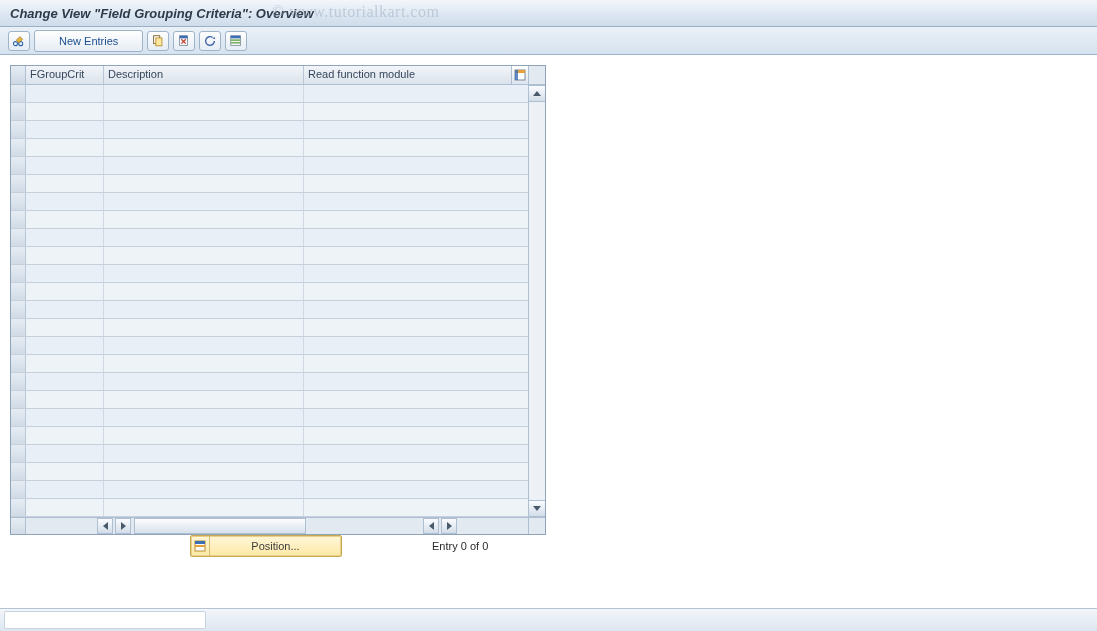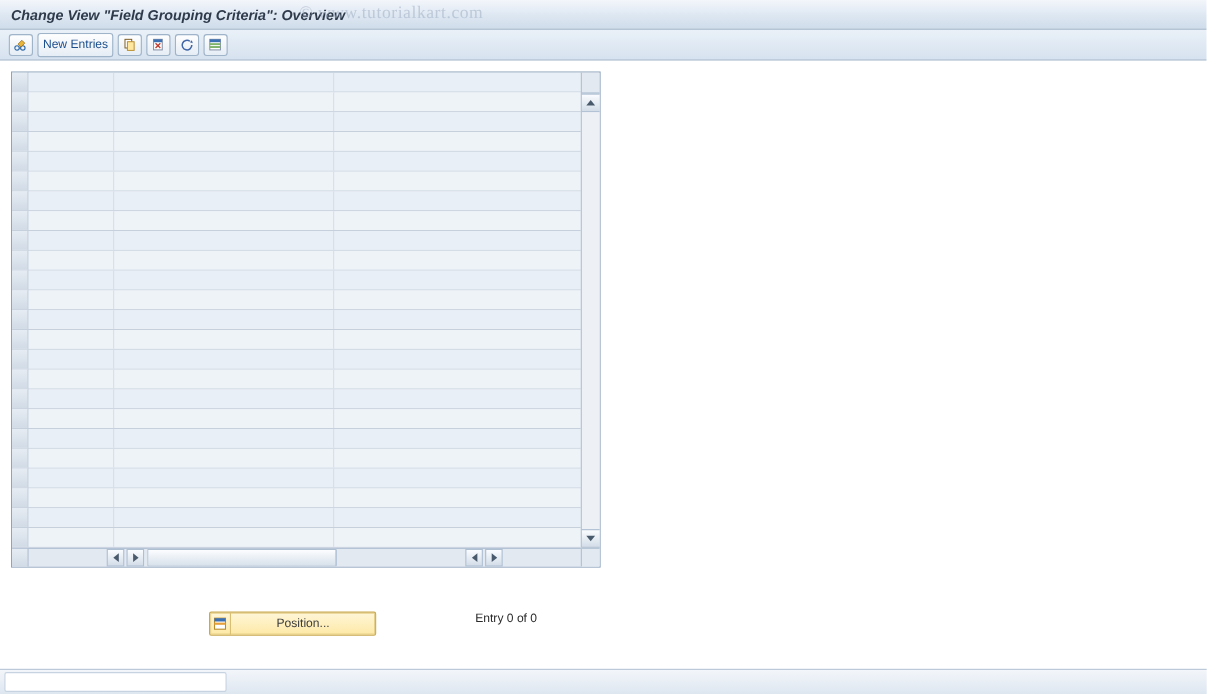--- a/index.html
+++ b/index.html
@@ -65,21 +65,21 @@
     padding: 0 3px;
     cursor: pointer;
     box-sizing: border-box;
   }
   .tbtn-text {
     height: 20px;
     border: 1px solid #9fb3c9;
     border-radius: 3px;
     display: inline-flex;
     align-items: center;
-    padding: 0 4px;
+    padding: 0 24px;
     background: linear-gradient(to bottom,#fefefe,#e6edf5);
     color: #1d4f8e;
     cursor: pointer;
   }
   .tbtn svg { display:block; }
 
   
   .content {
     padding: 10px;
   }
@@ -202,22 +202,21 @@
   .hsb-spacer { flex:1; }
   .corner {
     width:16px; height:16px; flex:0 0 16px;
     background:#e3e9f1;
     border-left:1px solid #aebfd2;
   }
 
   
   .footer {
     display:flex;
-    align-items:flex-start;
-    margin-top:40px;
+    align-items:center;
     padding-left:180px;
     gap:90px;
   }
   .pos-btn {
     width:150px; height:20px;
     border:1px solid #c9a94f;
     background:linear-gradient(to bottom,#fff6d9,#fde9a5);
     display:flex; align-items:center;
     border-radius:2px;
     cursor:pointer;
@@ -311,20 +310,33 @@
     </svg>
   </span>
 </div>
 
 <div class="content">
 
   <div class="tablectl">
     <div class="tablectl-inner">
       <div class="grid-area">
 
+        <div class="table-head">
+          <div class="sel-col"></div>
+          <div class="th col-a">FGroupCrit</div>
+          <div class="th col-b">Description</div>
+          <div class="th col-c">Read function module</div>
+          <div class="cfg-btn">
+            <svg width="12" height="12" viewBox="0 0 12 12">
+              <rect x="1" y="1" width="10" height="10" fill="#fff" stroke="#7d8aa0" stroke-width="1"></rect>
+              <rect x="1" y="1" width="10" height="3" fill="#e7a13b"></rect>
+              <rect x="1" y="1" width="3" height="10" fill="#3b6fb3" opacity="0.8"></rect>
+            </svg>
+          </div>
+        </div>
 
         <div class="table-body" id="table-body">
             <div class="row">
               <div class="sel"></div>
               <div class="cell col-a"></div>
               <div class="cell col-b"></div>
               <div class="cell col-c"></div>
             </div>
             <div class="row">
               <div class="sel"></div>

